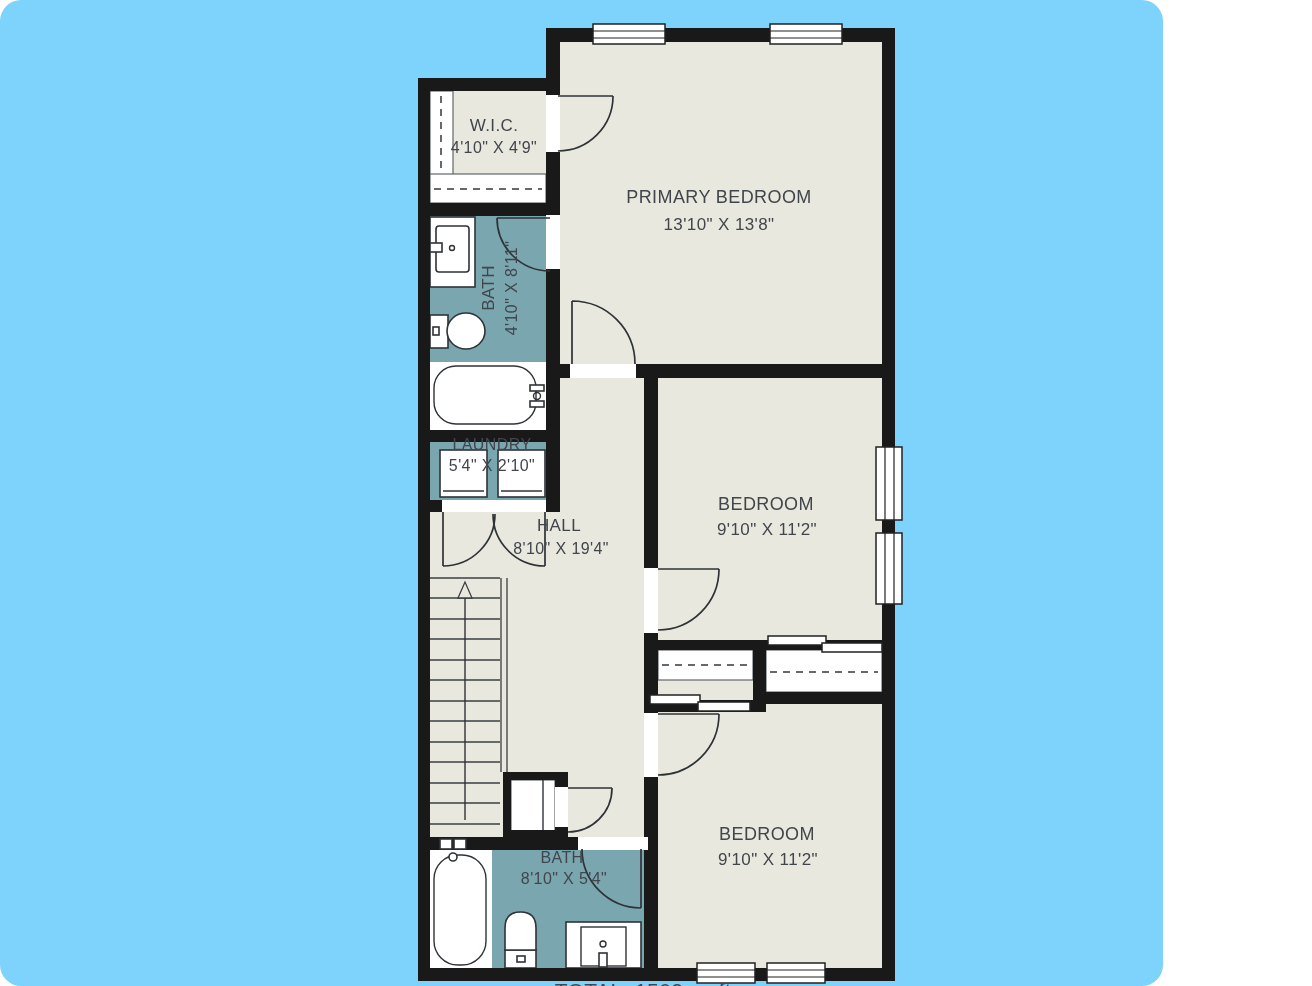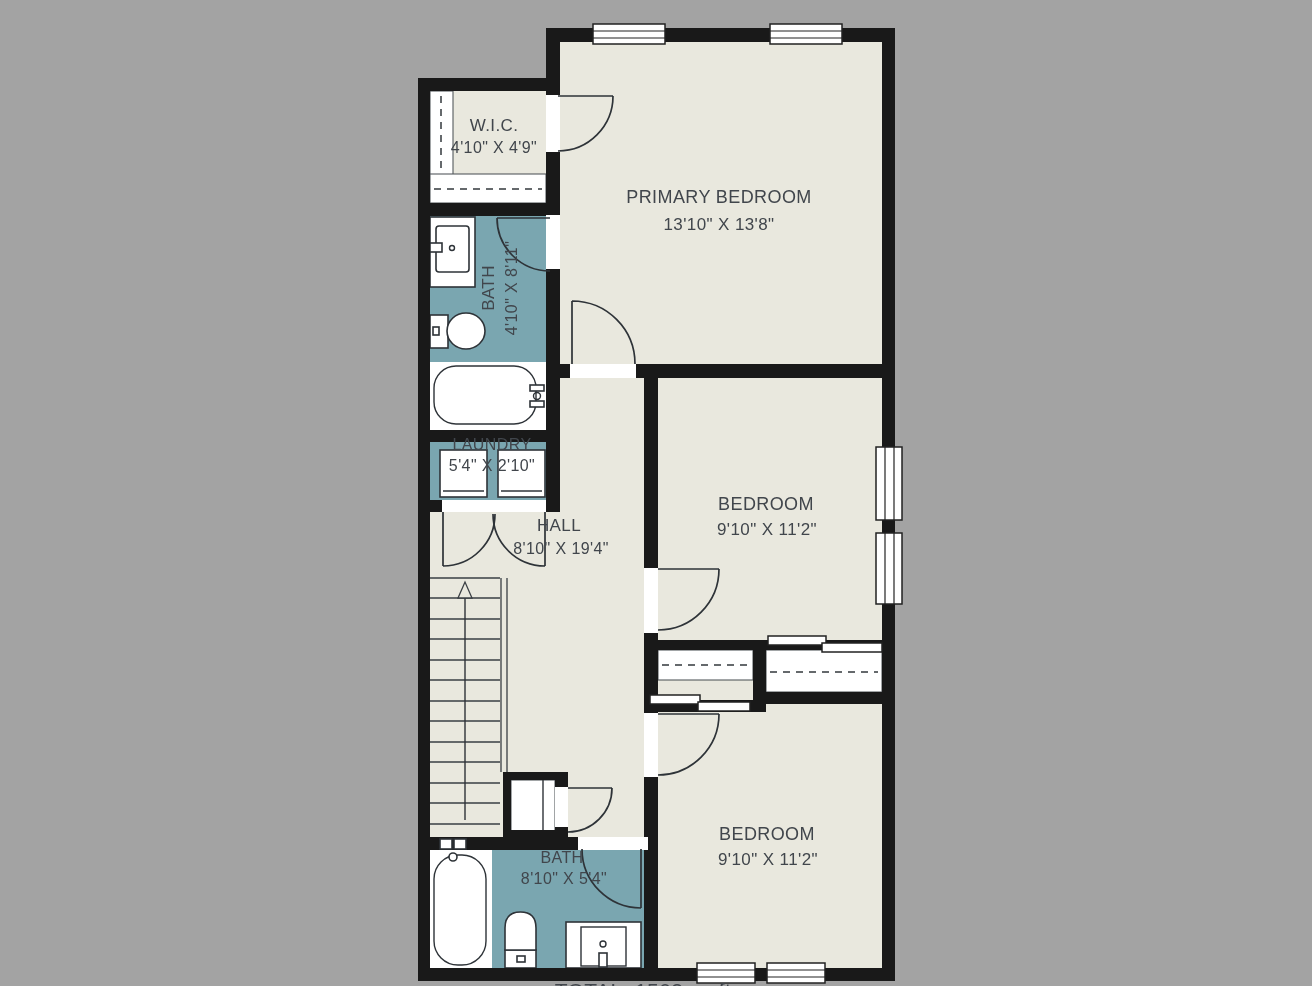--- a/index.html
+++ b/index.html
@@ -1,17 +1,17 @@
 <!DOCTYPE html>
 <html><head>
 <meta charset="utf-8">
 <style>
   html,body{margin:0;padding:0;background:#ffffff;}
-  .stage{position:relative;width:1312px;height:986px;background:#a3a3a3;overflow:hidden;
-         font-family:"Liberation Sans",sans-serif;}
+  .stage{position:relative;width:1163px;height:986px;background:#7dd3fc;overflow:hidden;
+         font-family:"Liberation Sans",sans-serif;border-radius:21px;}
   svg{position:absolute;left:0;top:0;}
   .wall{fill:#191919;}
   .floor{fill:#e9e8de;}
   .wet{fill:#7aa6b0;}
   .fx{fill:#ffffff;stroke:#2e3338;stroke-width:1.6;}
   .fxl{fill:none;stroke:#2e3338;stroke-width:1.4;}
   .gap{fill:#ffffff;}
   .door{fill:none;stroke:#2e3338;stroke-width:1.7;}
   .win{fill:#ffffff;stroke:#222222;stroke-width:1.5;}
   .winl{stroke:#222222;stroke-width:1.2;}

